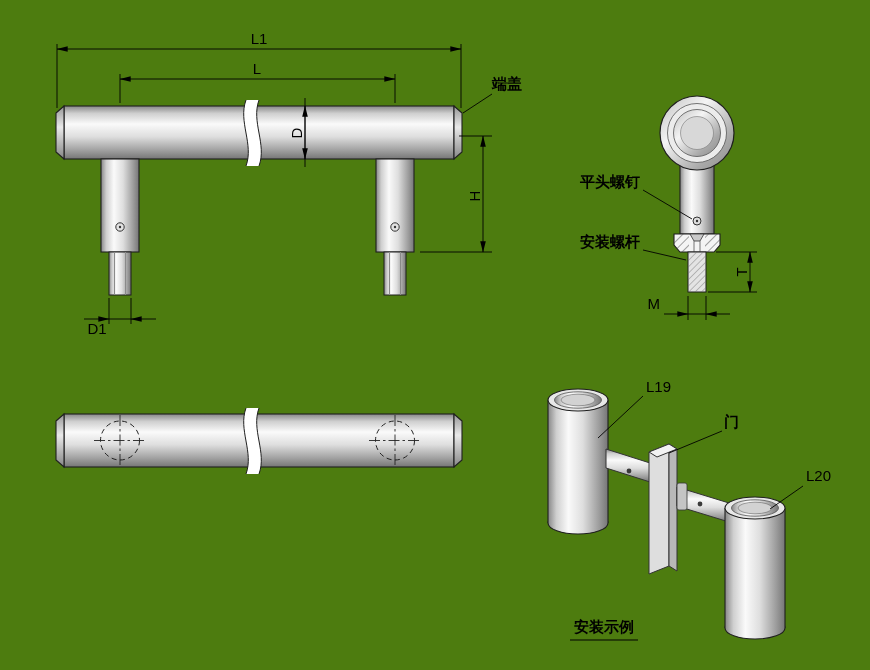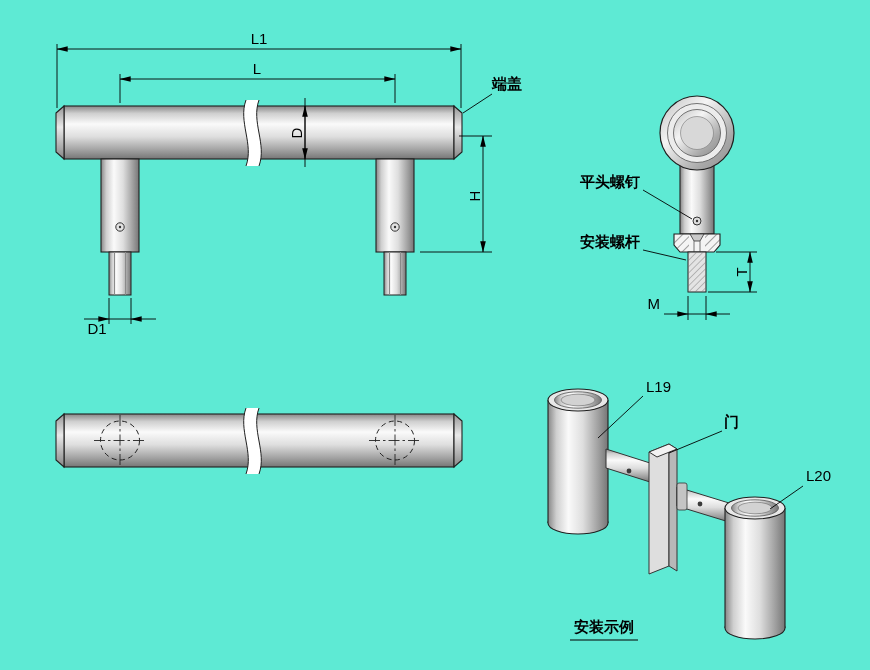--- a/index.html
+++ b/index.html
@@ -1,16 +1,16 @@
 <!DOCTYPE html>
 <html><head>
 <meta charset="utf-8">
 <style>
   html,body{margin:0;padding:0;background:#fff;}
-  .page{width:870px;height:670px;background:#5eead4;position:relative;overflow:hidden;}
+  .page{width:870px;height:670px;background:#4d7c0f;position:relative;overflow:hidden;}
   svg{display:block;}
   .dim{font-family:"Liberation Sans",sans-serif;font-size:15px;fill:#000;}
   .cn{font-family:"Liberation Sans",sans-serif;font-size:15px;font-weight:bold;fill:#000;}
 </style>
 </head>
 <body>
 
 <div class="page">
 <svg width="870" height="670" viewBox="0 0 870 670">
   <defs>

